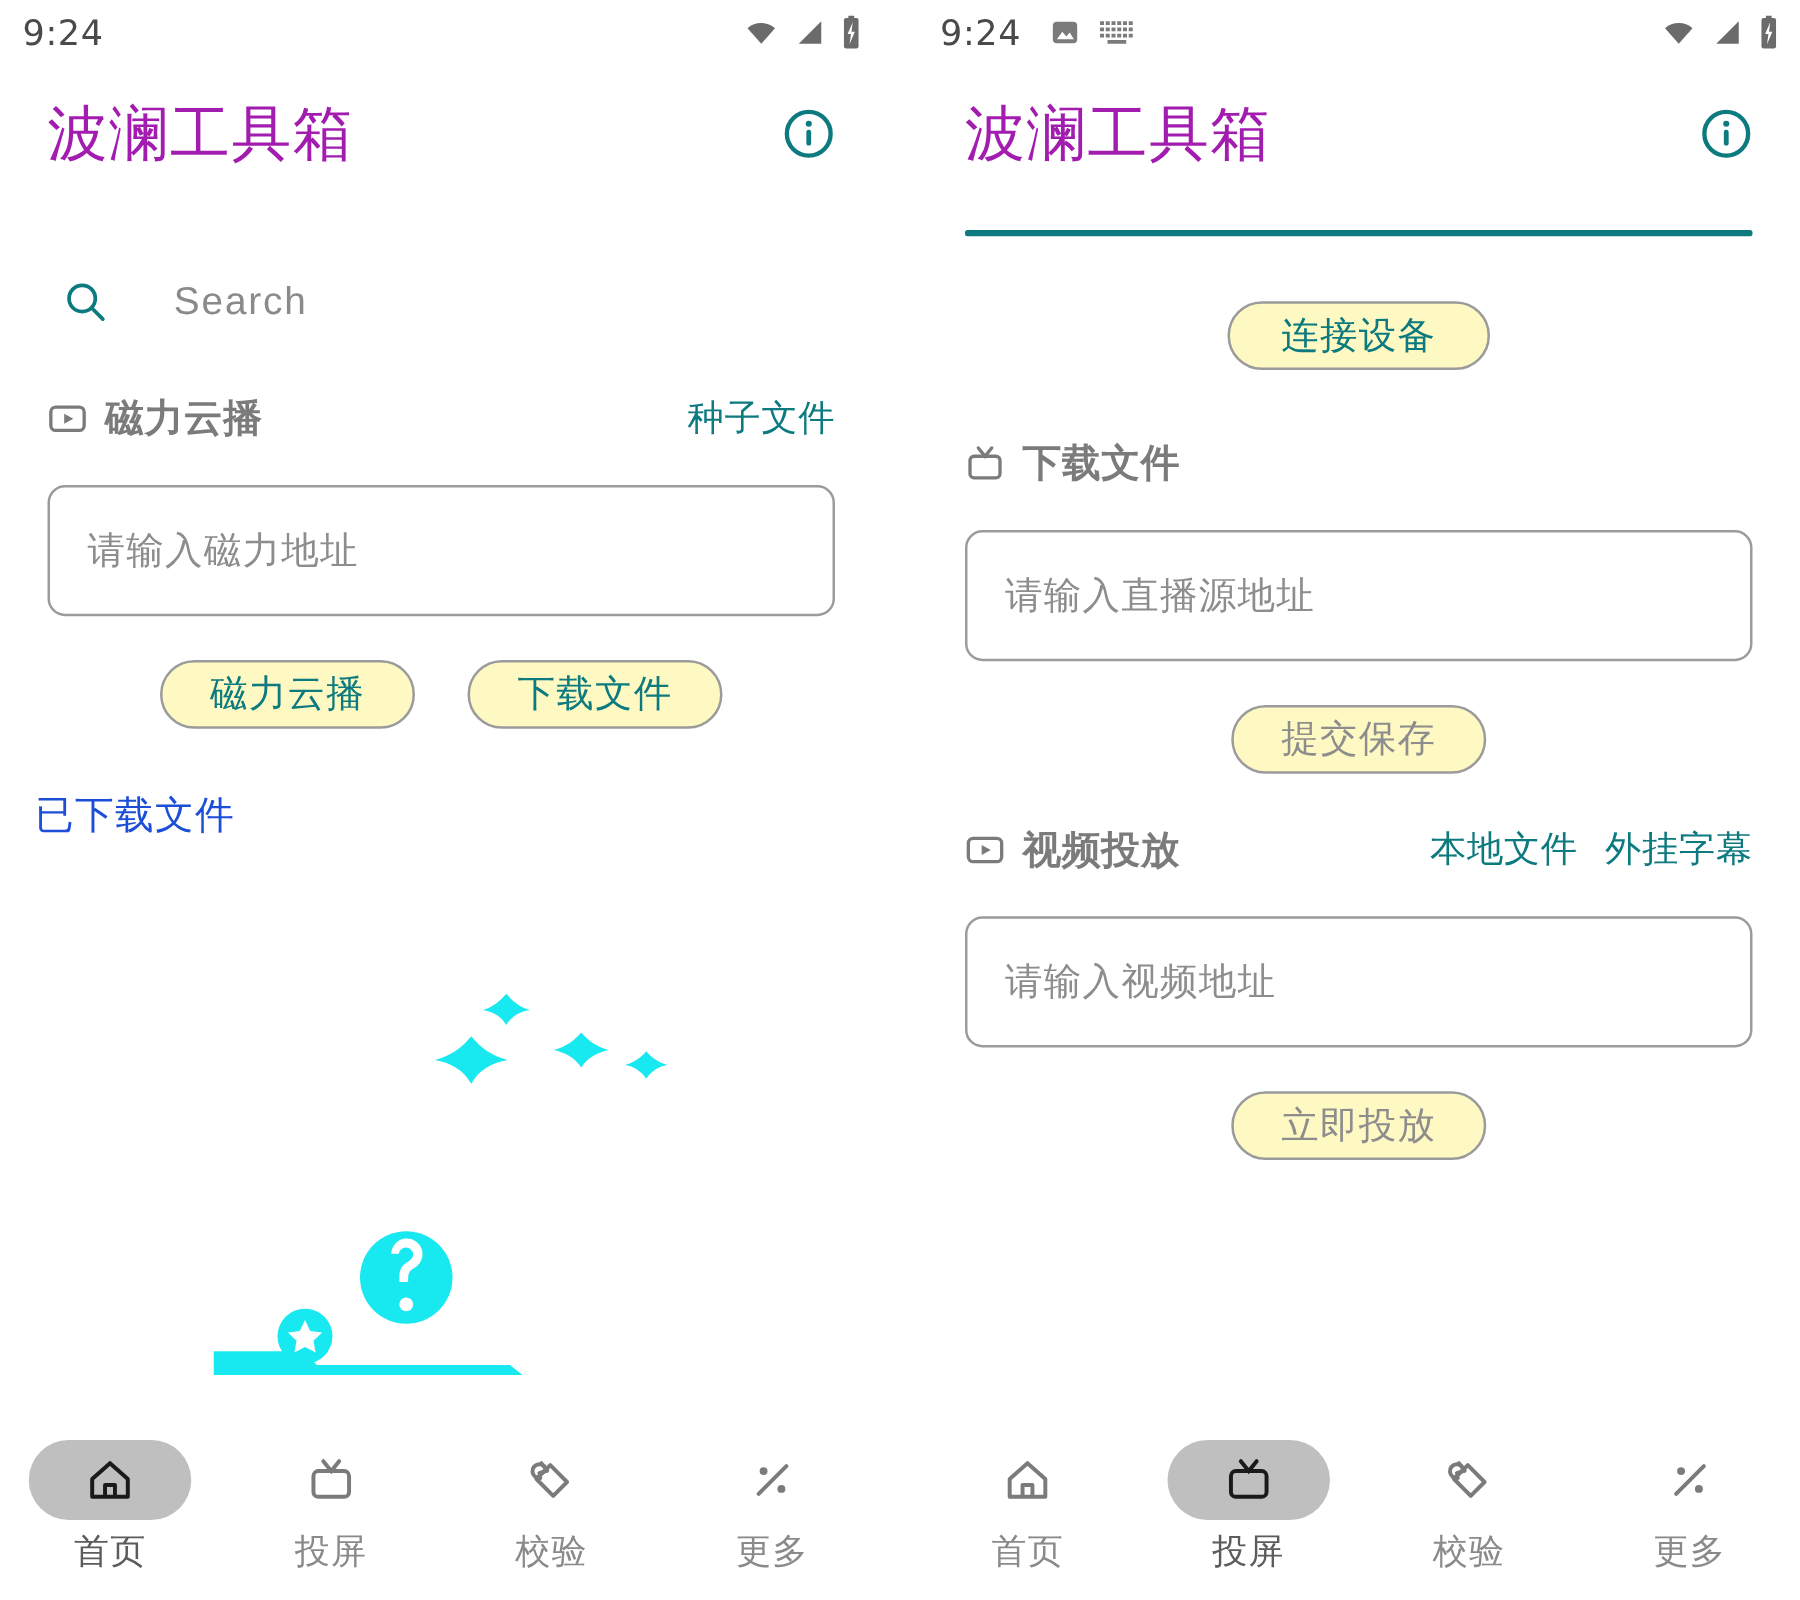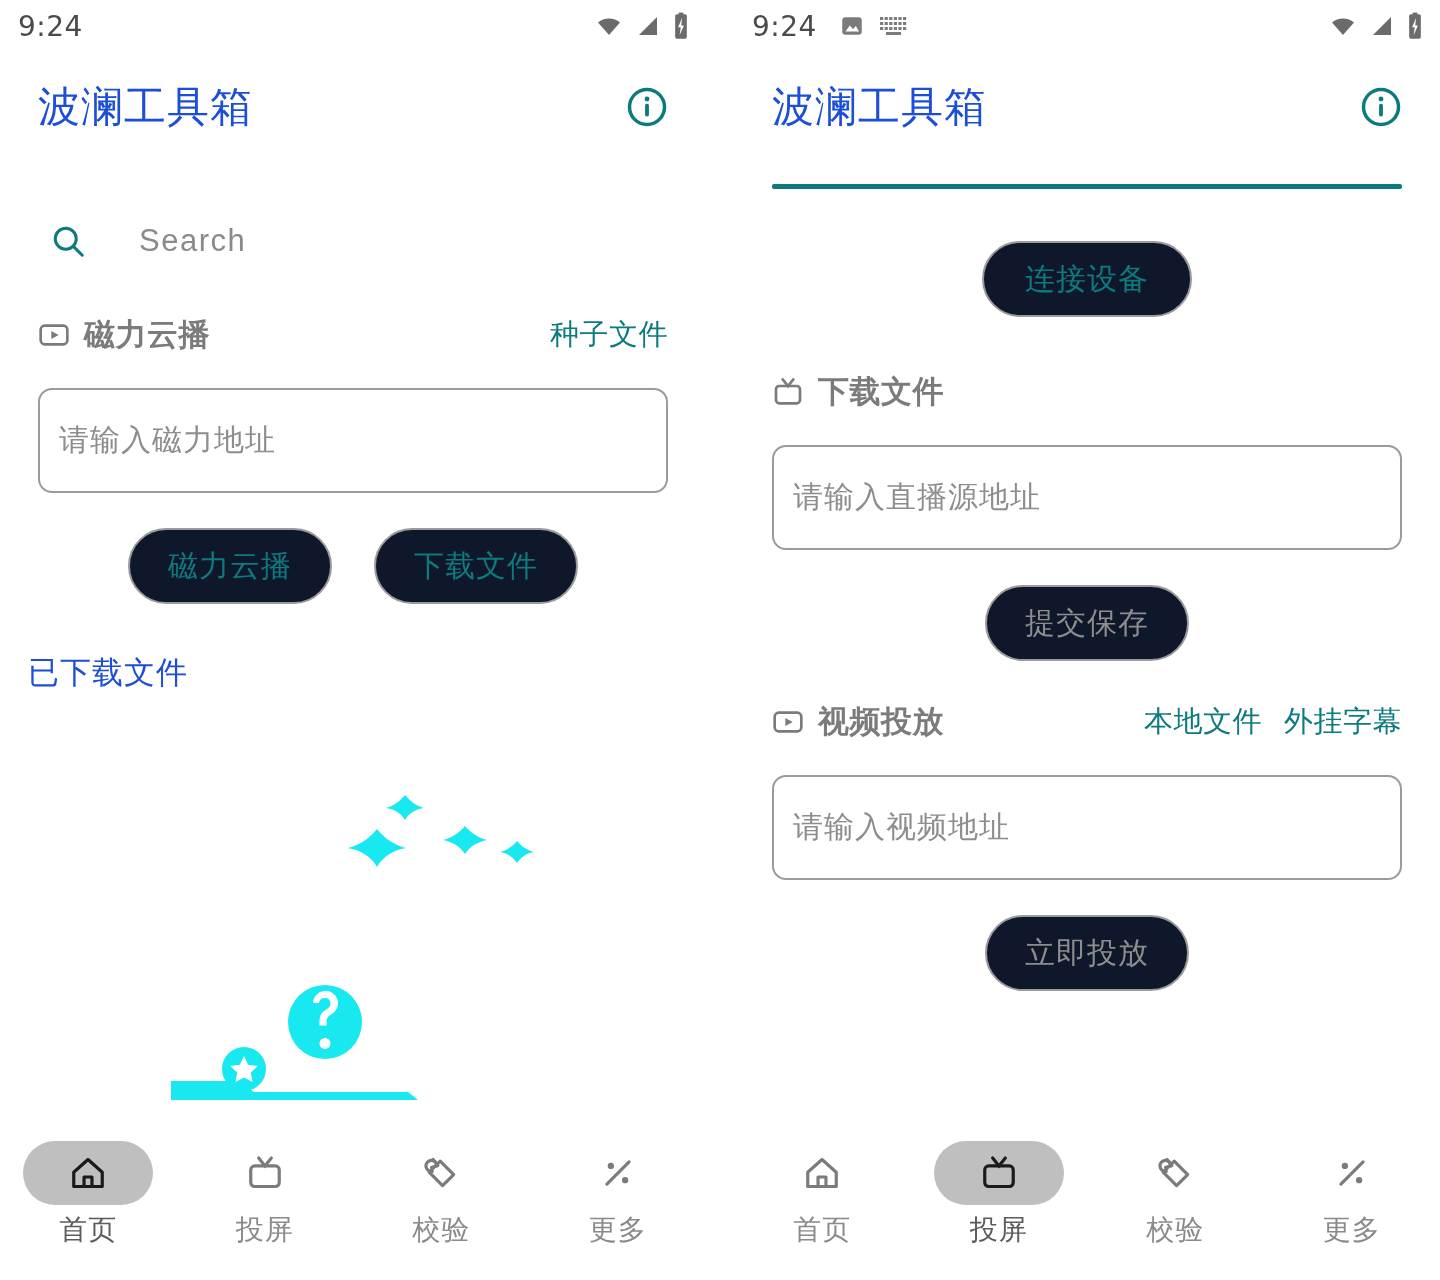--- a/index.html
+++ b/index.html
@@ -37,22 +37,22 @@
   .ic-battery { width: 18px; height: 28px; display:block; }
 
   
   .appbar {
     height: 110px;
     display: flex;
     align-items: center;
     padding: 0 38px 0 38px;
   }
   .app-title {
-    font-size: 42px;
-    color: #1d4ed8;
+    font-size: 48px;
+    color: #a21caf;
     font-weight: 400;
     letter-spacing: 1px;
   }
   .appbar-spacer { flex: 1; }
   .info-icon { width: 42px; height: 42px; display:block; }
 
   .teal-divider {
     height: 5px;
     background: #0d7a7f;
     margin: 22px 38px 0 38px;
@@ -99,47 +99,47 @@
   }
 
   
   .field {
     margin: 32px 38px 0 38px;
     height: 105px;
     border: 2px solid #9b9b9b;
     border-radius: 14px;
     display: flex;
     align-items: center;
-    padding-left: 19px;
+    padding-left: 30px;
   }
   .field-ph {
     font-size: 30px;
     color: #8d8d8d;
     letter-spacing: 1px;
   }
 
   
   .btn-row {
     display: flex;
     justify-content: center;
     gap: 42px;
     margin-top: 35px;
   }
   .pill {
     border: 2px solid #9b9b9b;
     border-radius: 42px;
-    height: 76px;
+    height: 55px;
     min-width: 204px;
     display: flex;
     align-items: center;
     justify-content: center;
     font-size: 30px;
     color: #0d7a7f;
     letter-spacing: 1px;
-    background: #0f172a;
+    background: #fef9c3;
   }
   .pill.muted { color: #8d8d8d; }
 
   .subhead {
     margin: 48px 0 0 28px;
     font-size: 31px;
     color: #1d4ed8;
     letter-spacing: 1px;
   }
 
@@ -150,21 +150,21 @@
     top: 790px;
     height: 350px;
     display: flex;
     justify-content: center;
   }
   .empty-svg { display: block; }
 
   
   .bottomnav {
     position: absolute;
-    left: 0; right: 0; bottom: 16px;
+    left: 0; right: 0; bottom: 5px;
     height: 138px;
     display: flex;
     align-items: center;
     background: #fff;
   }
   .navitem {
     flex: 1;
     display: flex;
     flex-direction: column;
     align-items: center;

